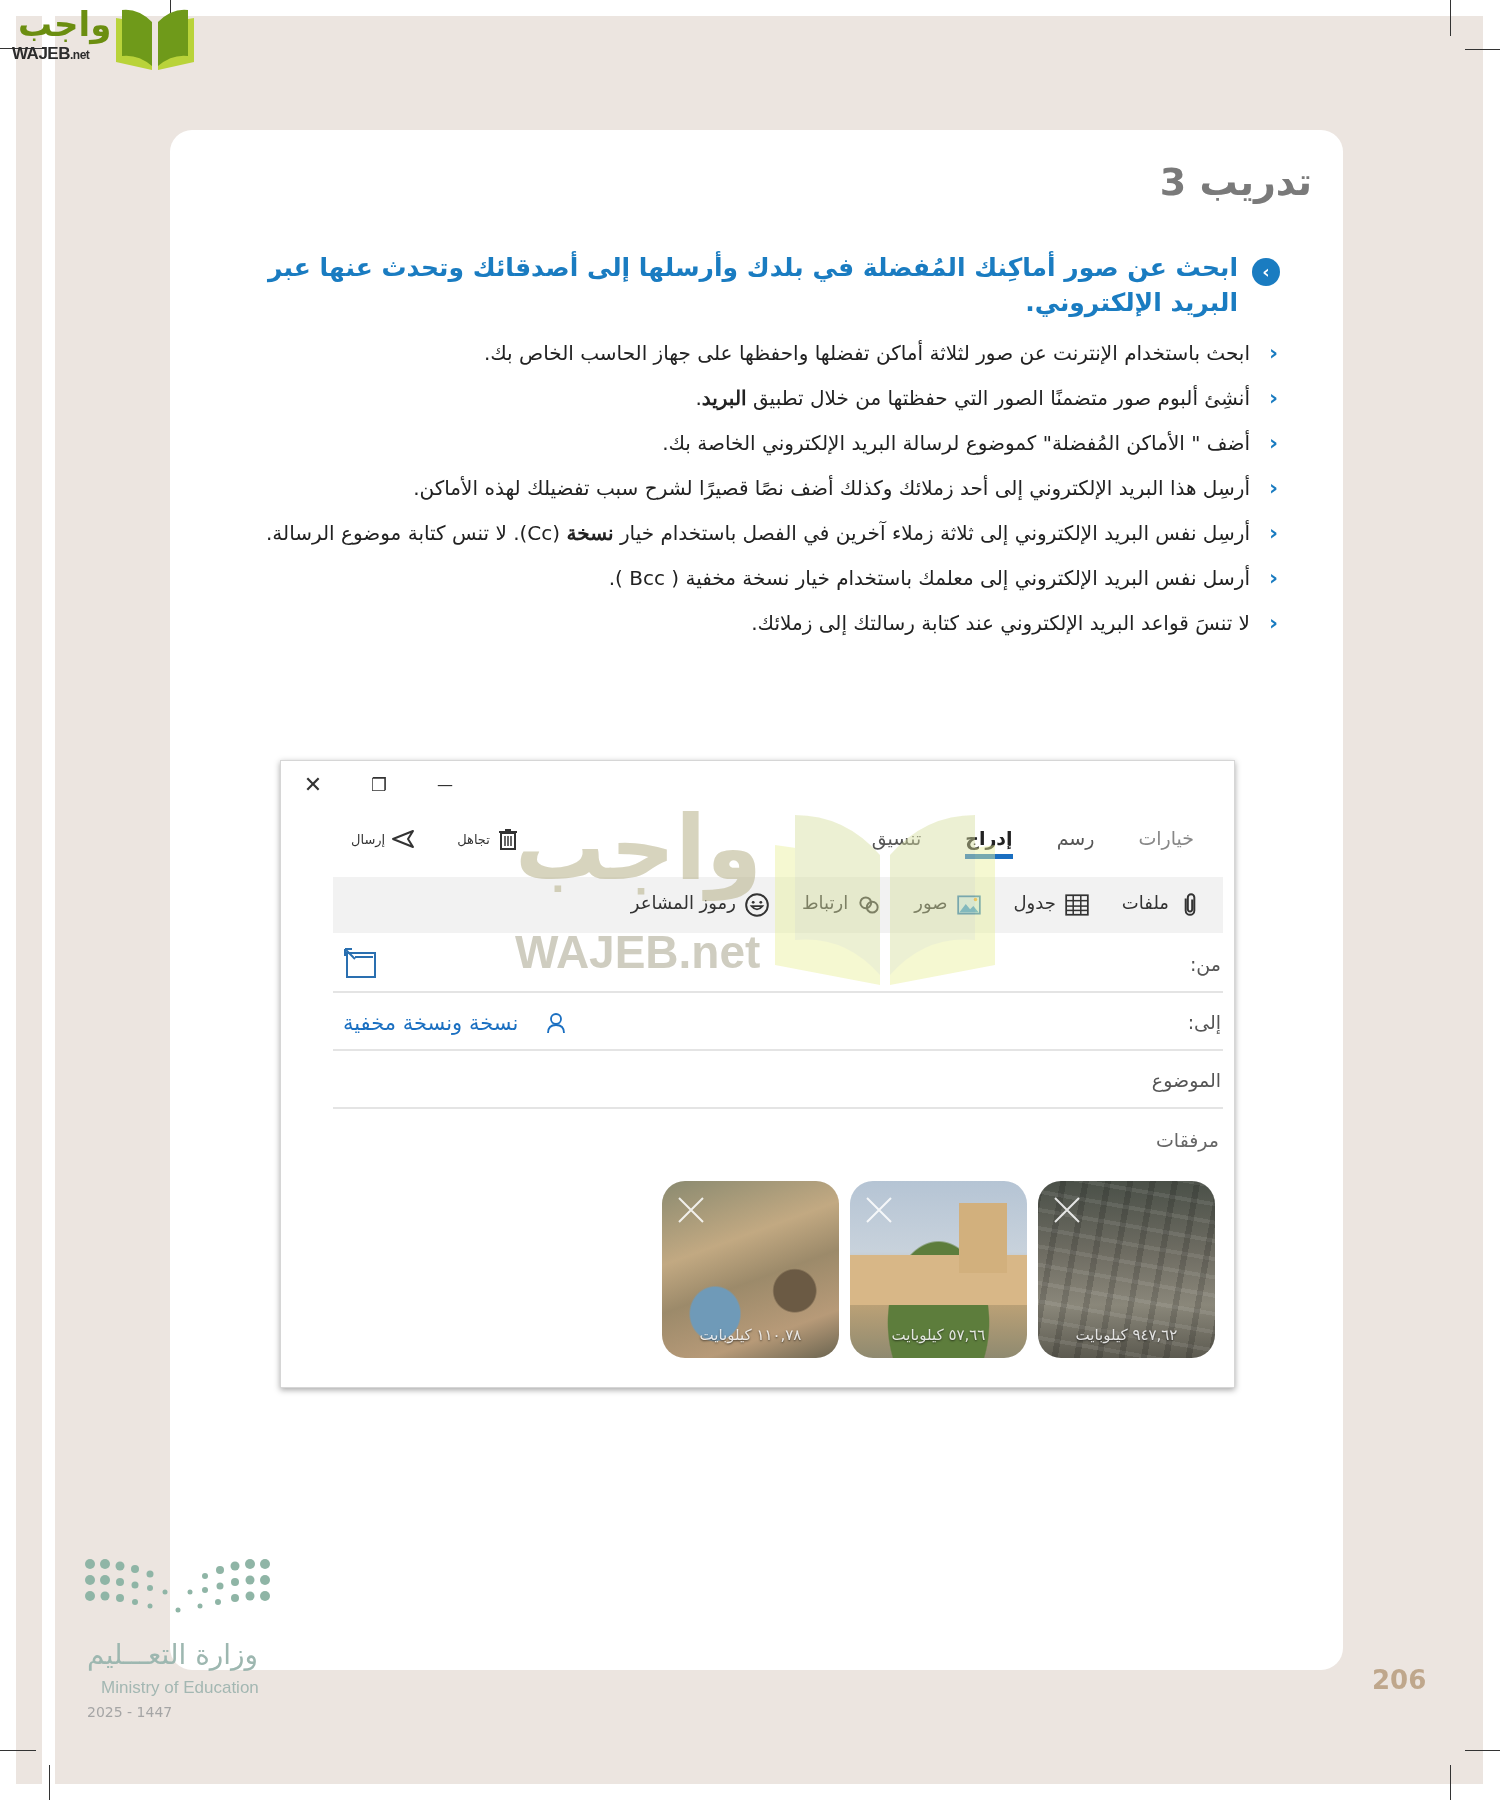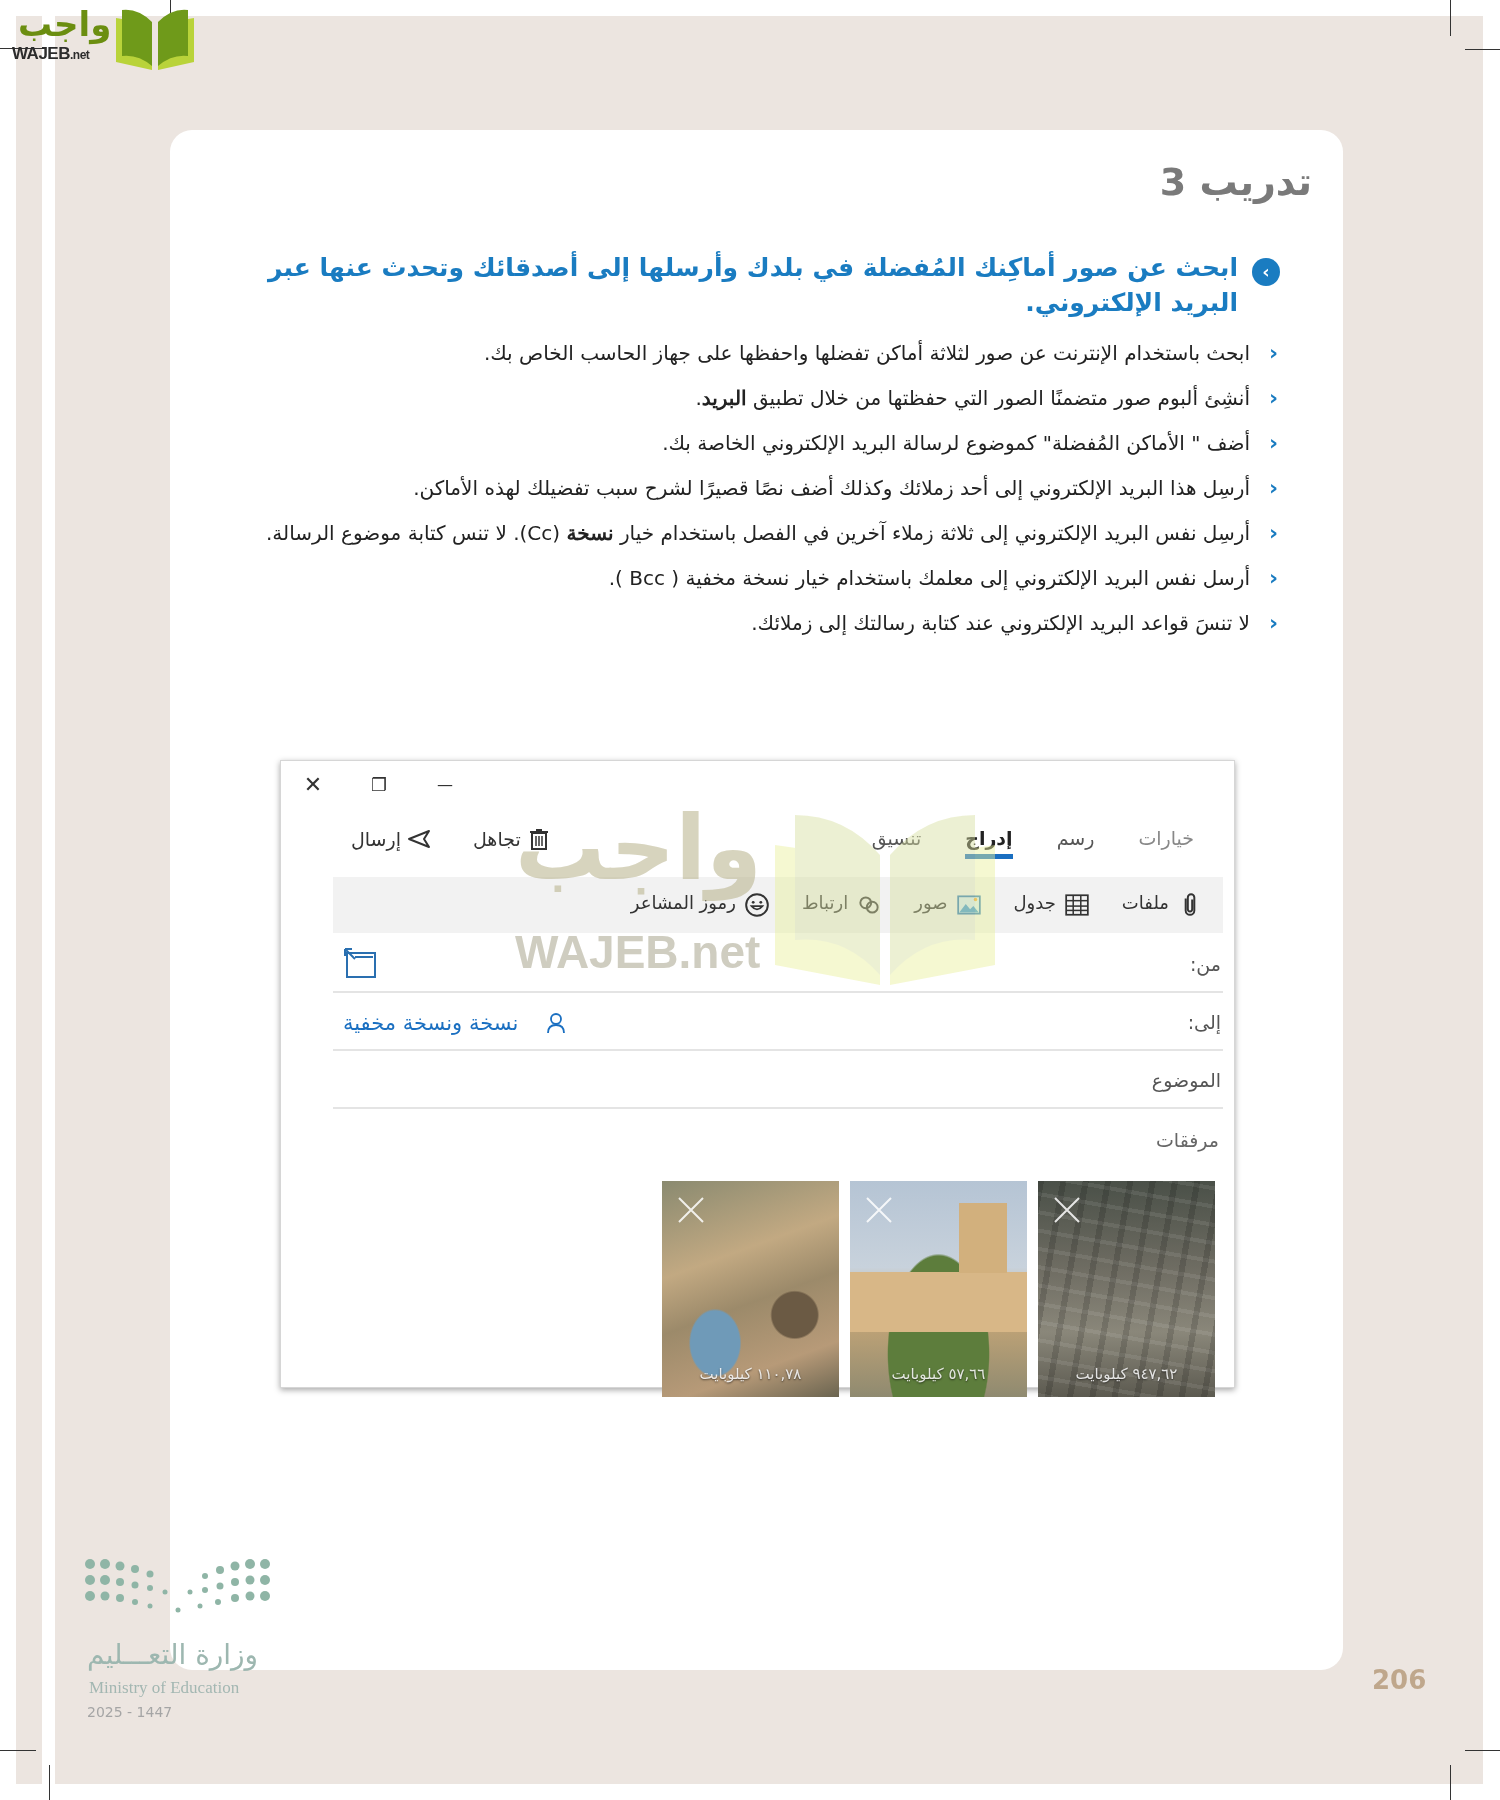--- a/index.html
+++ b/index.html
@@ -32,40 +32,40 @@
   .win-controls { position: absolute; left: 20px; top: 12px; display: flex; gap: 42px; align-items: center; }
   .win-btn { width: 24px; height: 24px; font-size: 22px; color: #333; text-align: center; line-height: 24px; cursor: pointer; }
 
   .ribbon-tabs { position: absolute; right: 40px; top: 66px; display: flex; flex-direction: row-reverse; gap: 44px; direction: rtl; }
   .ribbon-tab { font-size: 19px; color: #555; position: relative; padding-bottom: 10px; cursor: pointer; }
   .ribbon-tab.active { color: #222; font-weight: bold; text-align: center; }
   .ribbon-tab.active::after { content: ""; position: absolute; left: 0; right: 0; bottom: 0; height: 5px; background: #1a6fc1; }
   .ribbon-tab.dim { color: #888; }
 
   .actions { position: absolute; left: 70px; top: 66px; display: flex; gap: 42px; direction: rtl; }
-  .action { display: flex; align-items: center; gap: 6px; font-size: 19px; color: #333; cursor: pointer; direction: rtl; }
+  .action { display: flex; align-items: center; gap: 6px; font-size: 13px; color: #333; cursor: pointer; direction: rtl; }
   .action svg { width: 24px; height: 24px; }
 
   .toolbar { position: absolute; left: 52px; top: 116px; width: 890px; height: 56px; background: #f2f2f2; direction: rtl; display: flex; align-items: center; padding-right: 20px; gap: 32px; }
   .tool { display: flex; align-items: flex-start; gap: 8px; font-size: 18px; color: #333; cursor: pointer; }
   .tool svg { width: 26px; height: 26px; }
 
   .field { position: absolute; left: 52px; width: 890px; height: 56px; border-bottom: 2px solid #e4e4e4; direction: rtl; }
   .field .label { position: absolute; right: 2px; top: 16px; font-size: 19px; color: #555; }
   .field-from { top: 176px; }
   .field-to { top: 234px; }
   .field-subject { top: 292px; }
   .from-icon { position: absolute; left: 10px; top: 10px; width: 36px; height: 34px; cursor: pointer; }
   .cc-link { position: absolute; left: 10px; top: 16px; display: flex; align-items: center; gap: 26px; direction: ltr; font-size: 21px; color: #1a6fc1; cursor: pointer; }
   .cc-link span { direction: rtl; }
   .cc-link svg { width: 24px; height: 24px; }
 
   .attachments-label { position: absolute; right: 15px; top: 368px; font-size: 19px; color: #666; direction: rtl; }
 
-  .attach { position: absolute; top: 420px; width: 177px; height: 216px; overflow: hidden; cursor: pointer; }
+  .attach { position: absolute; top: 420px; width: 177px; height: 177px; overflow: hidden; cursor: pointer; border-radius: 23px; }
   .attach .rm { position: absolute; left: 14px; top: 14px; width: 30px; height: 30px; }
   .attach .size { position: absolute; left: 0; right: 0; bottom: 14px; text-align: center; direction: rtl; font-size: 15px; color: rgba(255,255,255,0.85); text-shadow: 0 1px 2px rgba(0,0,0,0.6); }
   .attach-1 { left: 381px; background:
       radial-gradient(circle at 75% 62%, #6b5a44 0 12%, transparent 13%),
       radial-gradient(ellipse at 30% 75%, #6f9ab8 0 14%, transparent 15%),
       linear-gradient(160deg, #8a8a70 0%, #c2a982 35%, #9c8a6a 55%, #b79a78 80%, #6a6450 100%); }
   .attach-2 { left: 569px; background:
       linear-gradient(180deg, transparent 0 42%, #d8b787 42% 70%, transparent 70%),
       radial-gradient(ellipse at 50% 80%, #5d7d3c 0 40%, transparent 41%),
       linear-gradient(180deg, #b5c4d4 0%, #c8d2dc 40%, #c9a878 60%, #8f8a70 100%); }
@@ -76,21 +76,21 @@
       linear-gradient(180deg, #4a5048 0%, #6e6c62 40%, #8a877a 70%, #5c5a50 100%); }
 
   .watermark { position: absolute; left: 445px; top: 815px; width: 430px; height: 150px; pointer-events: none; opacity: 0.55; }
   .watermark .ar { position: absolute; left: 70px; top: -20px; font-size: 90px; font-weight: bold; color: #b7b18a; direction: rtl; }
   .watermark .en { position: absolute; left: 70px; top: 110px; font-family: "Liberation Sans", sans-serif; font-weight: bold; font-size: 46px; color: #a9a58e; }
   .watermark-book { position: absolute; left: 775px; top: 815px; width: 220px; height: 170px; opacity: 0.45; pointer-events: none; }
 
   .ministry { position: absolute; left: 85px; top: 1558px; width: 200px; height: 170px; }
   .ministry .dots { width: 185px; height: 60px; }
   .ministry .ar { position: absolute; left: 2px; top: 80px; font-size: 28px; color: #9db7b0; direction: rtl; letter-spacing: 1px; }
-  .ministry .en { position: absolute; left: 4px; top: 120px; font-size: 17px; color: #a3b7b2; font-family: Liberation Serif, serif; }
+  .ministry .en { position: absolute; left: 16px; top: 120px; font-size: 17px; color: #a3b7b2; font-family: Liberation Sans, sans-serif; }
   .ministry .yr { position: absolute; left: 2px; top: 146px; font-size: 14px; color: #a5a5a5; font-family: "DejaVu Sans", sans-serif; }
 
   .page-num { position: absolute; left: 1372px; top: 1665px; font-family: "DejaVu Sans", sans-serif; font-weight: bold; font-size: 26px; color: #bfa78c; }
 </style>
 </head>
 <body>
 
 <div class="left-strip"></div>
 <div class="page-bg"></div>
 

